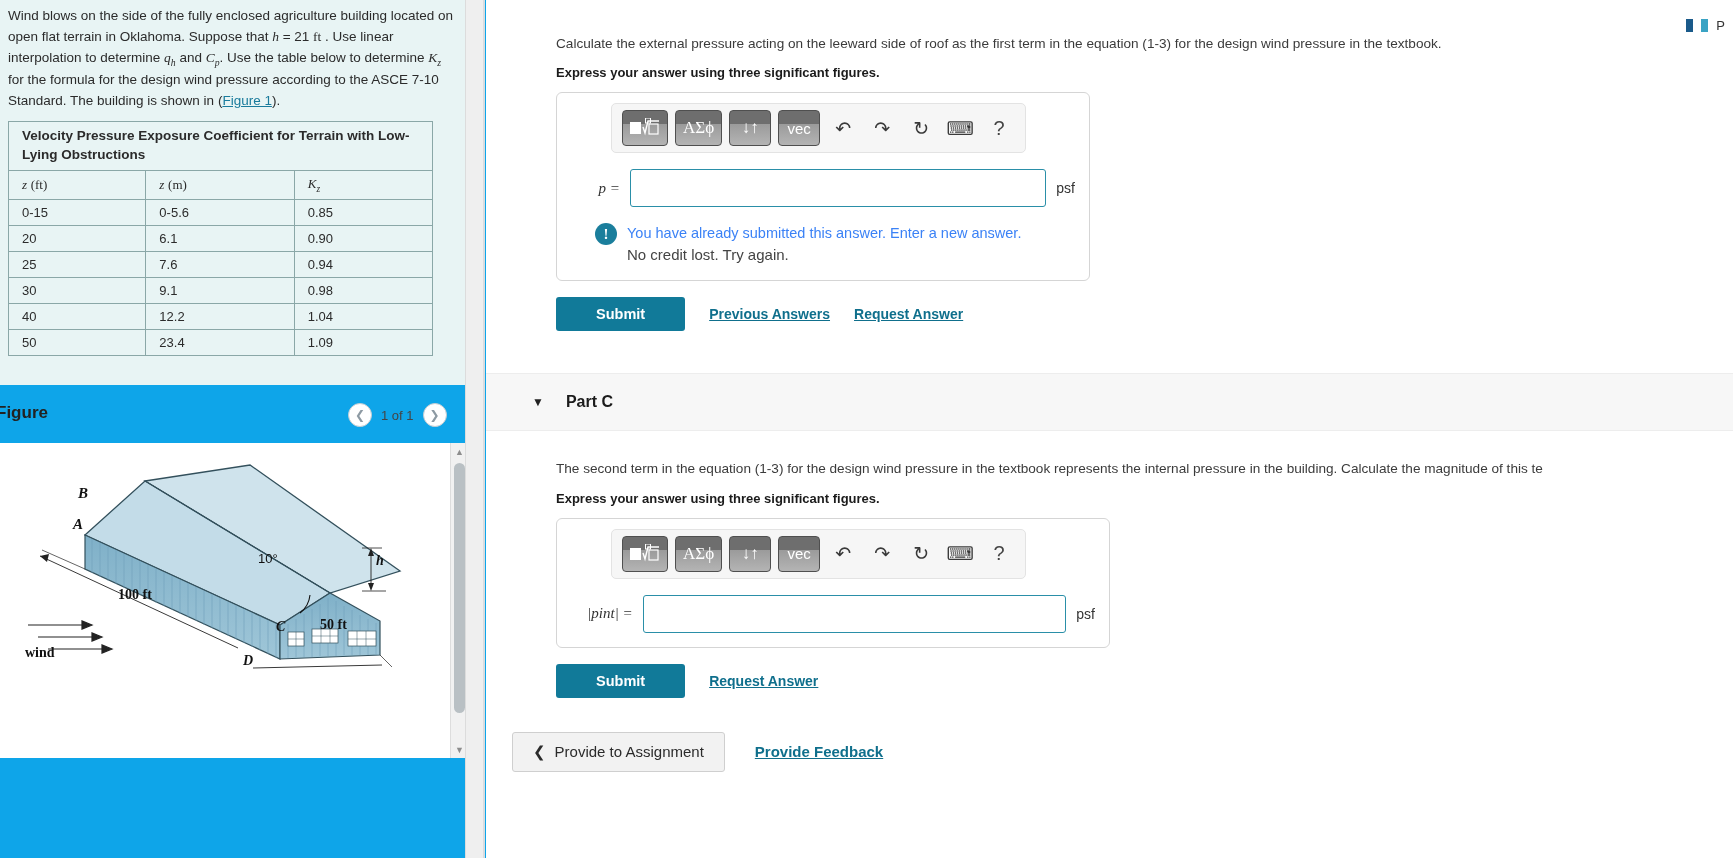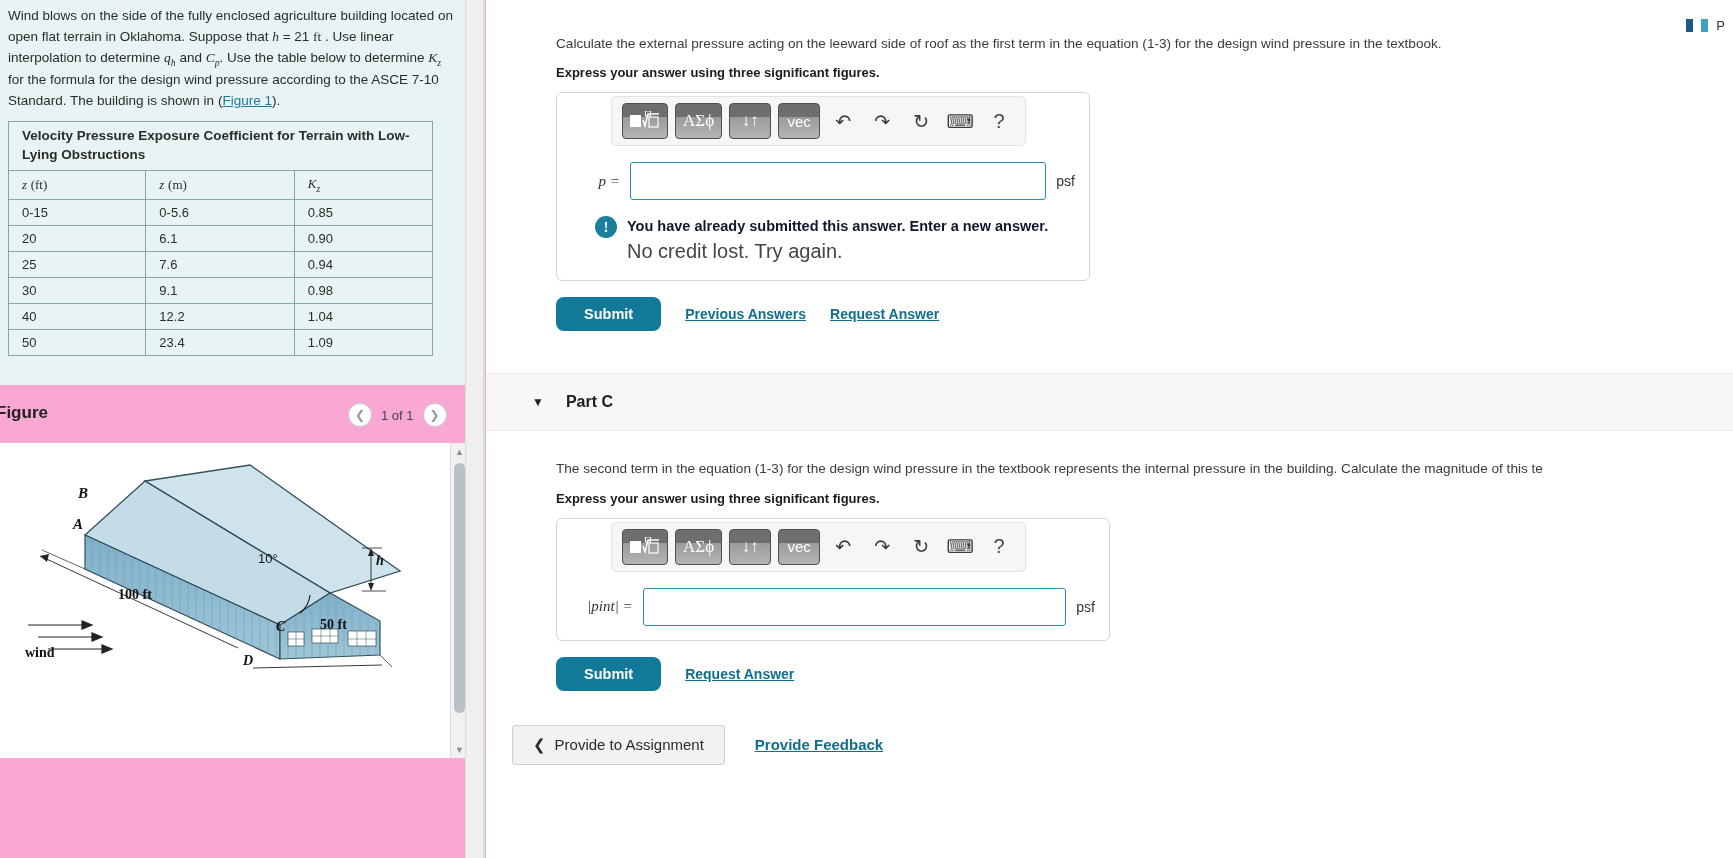--- a/index.html
+++ b/index.html
@@ -10,21 +10,21 @@
     background: #ffffff;
     font-family: "Liberation Sans", sans-serif;
     overflow: hidden;
   }
   #root { position: relative; width: 1733px; height: 858px; }
 
   
   .left-panel {
     position: absolute; left: 0; top: 0;
     width: 535px; height: 858px;
-    background: #f9a8d4;
+    background: #0ea5e9;
   }
   .problem-pane {
     position: absolute; left: 0; top: 0;
     width: 465px; height: 385px;
     background: #e8f4f4;
     overflow: hidden;
   }
   .problem-text {
     padding: 6px 10px 0 8px;
     font-size: 13.5px;
@@ -112,21 +112,21 @@
     white-space: nowrap; overflow: hidden;
   }
   .q-bold {
     font-size: 13px; color: #1b1b1b; font-weight: bold;
     margin-top: 11px;
   }
 
   .answer-card {
     border: 1px solid #d5d5d5; border-radius: 6px;
     background: #ffffff; margin-top: 12px;
-    padding: 3px 14px 14px 14px;
+    padding: 10px 14px 14px 14px;
   }
   .mathbar {
     background: #f6f6f6; border: 1px solid #e3e3e3; border-radius: 5px;
     display: inline-flex; align-items: center; gap: 7px;
     padding: 6px 10px;
     margin-left: 40px;
   }
   .mkey {
     background: linear-gradient(#6e6e6e 0%, #6e6e6e 38%, #9b9b9b 39%, #b4b4b4 100%);
     border: 1px solid #4f4f4f; border-radius: 4px;
@@ -160,28 +160,28 @@
   .unit { font-size: 14px; color: #333; }
 
   .alert-row { display: flex; gap: 10px; margin-top: 16px; padding-left: 24px; }
   .alert-icon {
     width: 22px; height: 22px; border-radius: 50%;
     background: #1a7e9c; color: #fff;
     display: flex; align-items: center; justify-content: center;
     font-weight: bold; font-size: 15px; flex: 0 0 auto;
     font-family: "Liberation Serif", serif;
   }
-  .alert-main { font-size: 14.5px; color: #0f172a; font-weight: bold; line-height: 1.45; }
-  .alert-sub { font-size: 20px; color: #444; line-height: 1.45; }
+  .alert-main { font-size: 14.5px; color: #3b82f6; font-weight: normal; line-height: 1.45; }
+  .alert-sub { font-size: 15px; color: #444; line-height: 1.45; }
 
   .actions { display: flex; align-items: center; gap: 24px; margin-top: 16px; }
   .btn-submit {
     background: #117a99; color: #ffffff; border: none;
     font-size: 14.5px; font-weight: bold;
-    padding: 9px 28px; border-radius: 8px; cursor: pointer;
+    padding: 9px 40px; border-radius: 3px; cursor: pointer;
     font-family: "Liberation Sans", sans-serif;
   }
   .link {
     color: #0f6f8c; font-size: 14px; font-weight: bold;
     text-decoration: underline; cursor: pointer;
   }
 
   .part-header {
     background: #f7f7f7; border-top: 1px solid #ededed; border-bottom: 1px solid #ededed;
     height: 58px; display: flex; align-items: center; gap: 22px;

